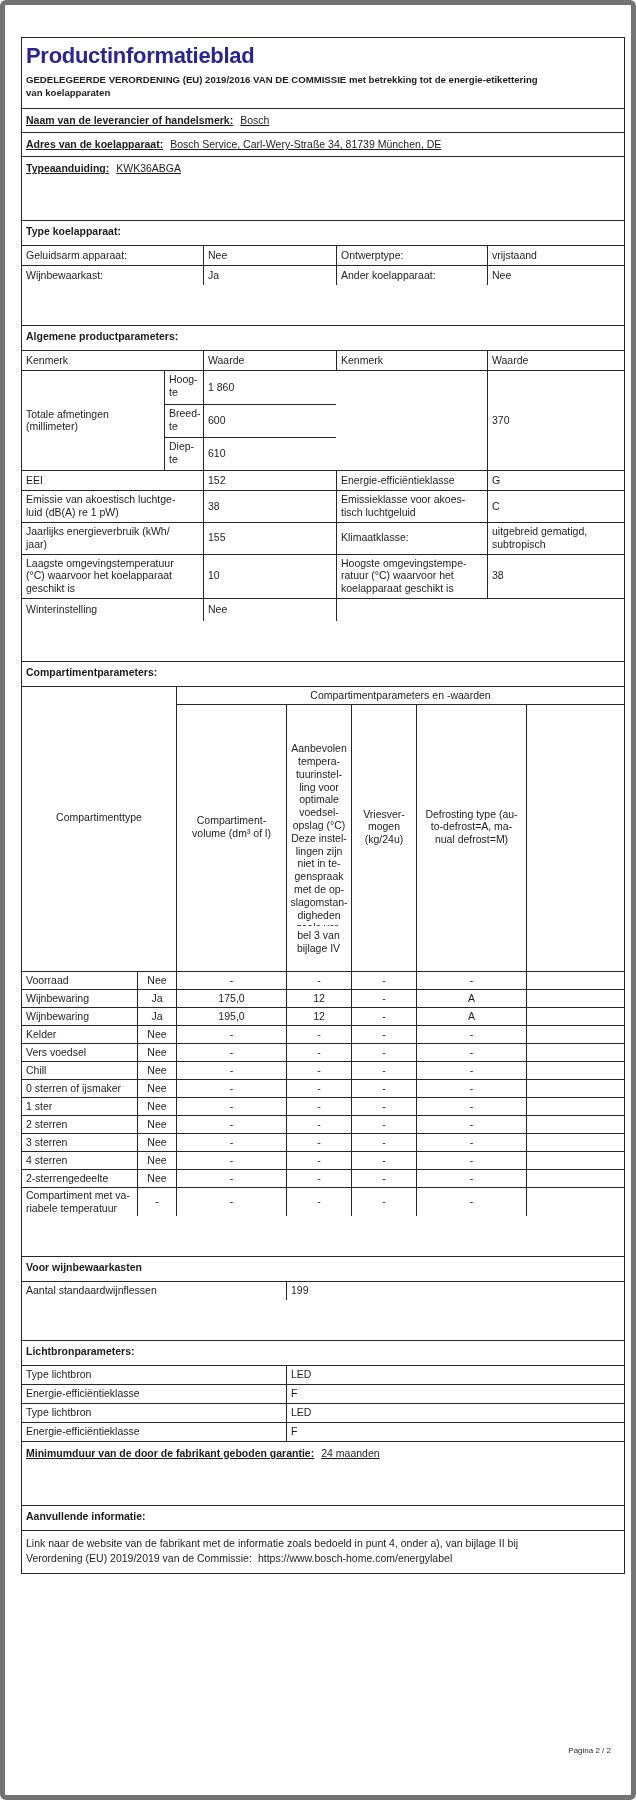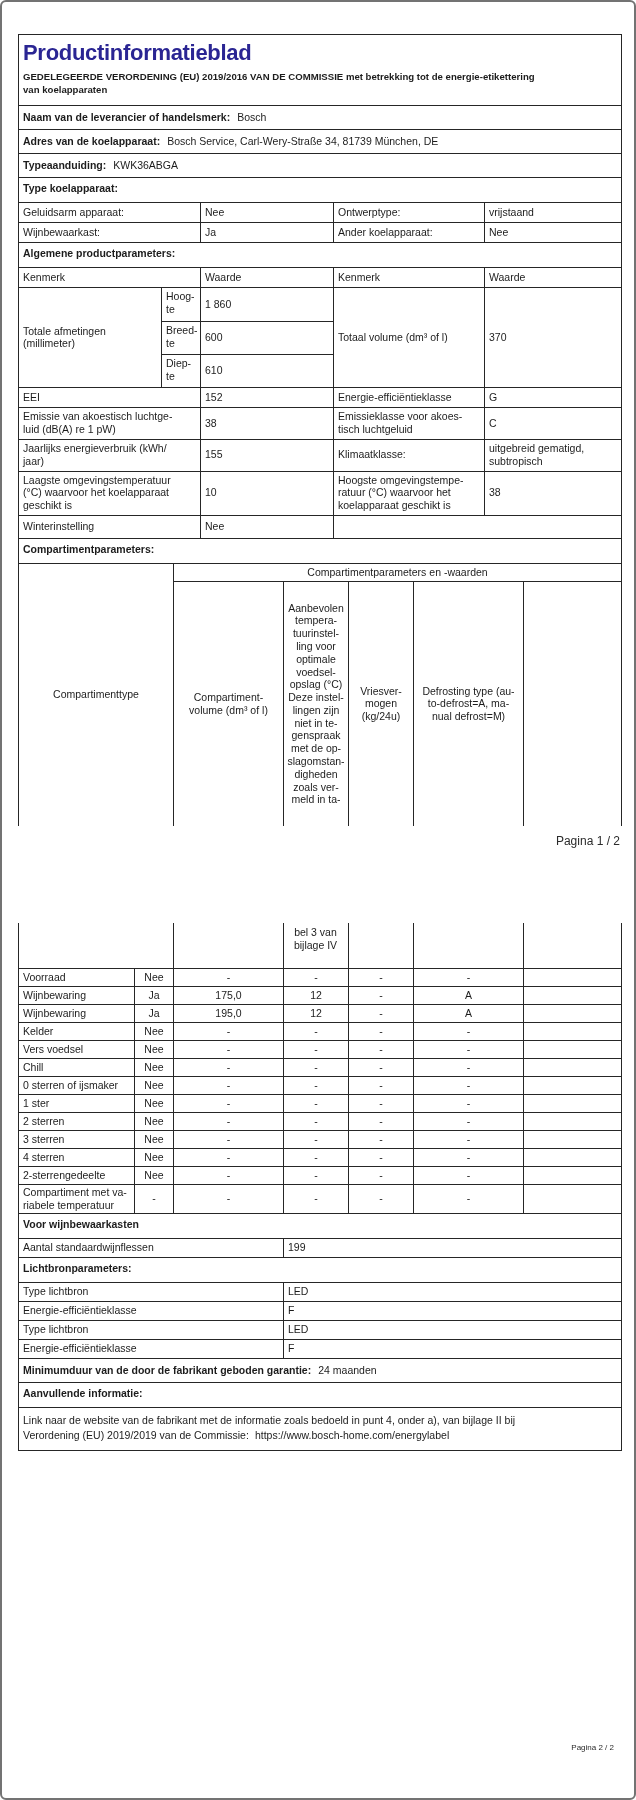--- a/index.html
+++ b/index.html
@@ -1,19 +1,19 @@
 <!DOCTYPE html>
 <html><head>
 <meta charset="utf-8">
 <style>
   * { box-sizing: border-box; margin: 0; padding: 0; }
   html, body { background: #ffffff; }
   .canvas {
     position: relative; width: 636px; height: 1800px;
-    background: #fff; border: 2px solid #737373; border-radius: 6px;
+    background: #fff; border: 5px solid #737373; border-radius: 6px;
     overflow: hidden; color: #1c1c1c;
     font-family: "Liberation Sans", "DejaVu Sans", sans-serif;
   }
   .page { position: absolute; left: 16px; width: 604px; }
   #p1 { top: 32px; }
   #p2 { top: 921px; }
   .doc-table { border: 1.5px solid #262626; width: 100%; background: #fff; }
   #p1 .doc-table { border-bottom: none; }
   #p2 .doc-table { border-top: none; }
   .row { border-top: 1.5px solid #262626; }
@@ -24,31 +24,31 @@
   .vmid { display: flex; align-items: center; }
   .ctr { text-align: center; justify-content: center; }
   .grid4 { display: grid; grid-template-columns: 181px 133px 151px 1fr; }
   .grid4 .cell { min-height: 19px; }
   .param .cell { display: flex; align-items: center; }
   .dim-grid { display: grid; grid-template-columns: 142px 39px 133px 151px 1fr; grid-template-rows: 33px 33px 33px; }
   .winter-grid { display: grid; grid-template-columns: 181px 133px 1fr; }
   .winter-grid .cell { min-height: 22px; display: flex; align-items: center; }
   .comp-head { display: grid; grid-template-columns: 154px 110px 65px 65px 110px 1fr; grid-template-rows: 17px 245px; }
   .comp-head .cell { padding: 2px 4px; }
-  .temp-col { display: flex; flex-direction: column; align-items: center; justify-content: center; padding-top: 3px; }
+  .temp-col { display: flex; flex-direction: column; align-items: center; justify-content: flex-end; padding-top: 3px; }
   .mt { }
   .comp-cont { display: grid; grid-template-columns: 154px 110px 65px 65px 110px 1fr; height: 45px; }
   .comp-cont .cell { padding-top: 3px; }
   .comp-row { display: grid; grid-template-columns: 115px 39px 110px 65px 65px 110px 1fr; }
   .comp-row .cell { display: flex; align-items: center; justify-content: center; text-align: center; padding: 1px 3px; min-height: 17px; }
   .comp-row .type { justify-content: flex-start; text-align: left; padding-left: 4px; }
   .two-col { display: grid; grid-template-columns: 264px 1fr; }
   .two-col .cell { min-height: 18px; display: flex; align-items: center; }
-  .section { font-weight: bold; font-size: 10.5px; padding: 4px 4px 8px 4px; }
-  .kv { font-size: 10.5px; padding: 5px 4px 6px 4px; min-height: 24px; }
+  .section { font-weight: bold; font-size: 10.5px; padding: 4px 4px 8px 4px; margin-top: 40px; }
+  .kv { font-size: 10.5px; padding: 5px 4px 6px 4px; min-height: 24px; text-decoration: underline; }
   .kv .k { font-weight: bold; }
   .kv .v { margin-left: 7px; }
   .title-row { padding: 5px 4px 9px 4px; }
   .doc-title { font-size: 22px; font-weight: bold; color: #2a2593; letter-spacing: -0.3px; }
   .regulation { font-weight: bold; font-size: 9.6px; margin-top: 5px; white-space: pre-line; line-height: 1.32; }
   .link-row { font-size: 10.5px; padding: 5px 4px 7px 4px; line-height: 1.45; }
   .link-url { margin-left: 6px; }
   .page-footer { text-align: right; font-size: 12px; color: #2b2b2b; padding: 8px 2px 0 0; }
   .footer2 { position: absolute; top: 1741px; right: 20px; font-size: 8px; color: #2b2b2b; }
 </style>
@@ -105,21 +105,20 @@
 (millimeter)</div>
         <div class="cell bl" style="grid-row:1;grid-column:2">Hoog-
 te</div>
         <div class="cell bl vmid" style="grid-row:1;grid-column:3">1 860</div>
         <div class="cell bl bt" style="grid-row:2;grid-column:2">Breed-
 te</div>
         <div class="cell bl bt vmid" style="grid-row:2;grid-column:3">600</div>
         <div class="cell bl bt" style="grid-row:3;grid-column:2">Diep-
 te</div>
         <div class="cell bl bt vmid" style="grid-row:3;grid-column:3">610</div>
-        <div class="cell bl vmid" style="grid-row:1/4;grid-column:4">Totaal volume (dm³ of l)</div>
         <div class="cell bl vmid" style="grid-row:1/4;grid-column:5">370</div>
       </div>
 
       <div class="row grid4 param">
         <div class="cell">EEI</div>
         <div class="cell bl">152</div>
         <div class="cell bl">Energie-efficiëntieklasse</div>
         <div class="cell bl">G</div>
       </div>
       <div class="row grid4 param">

